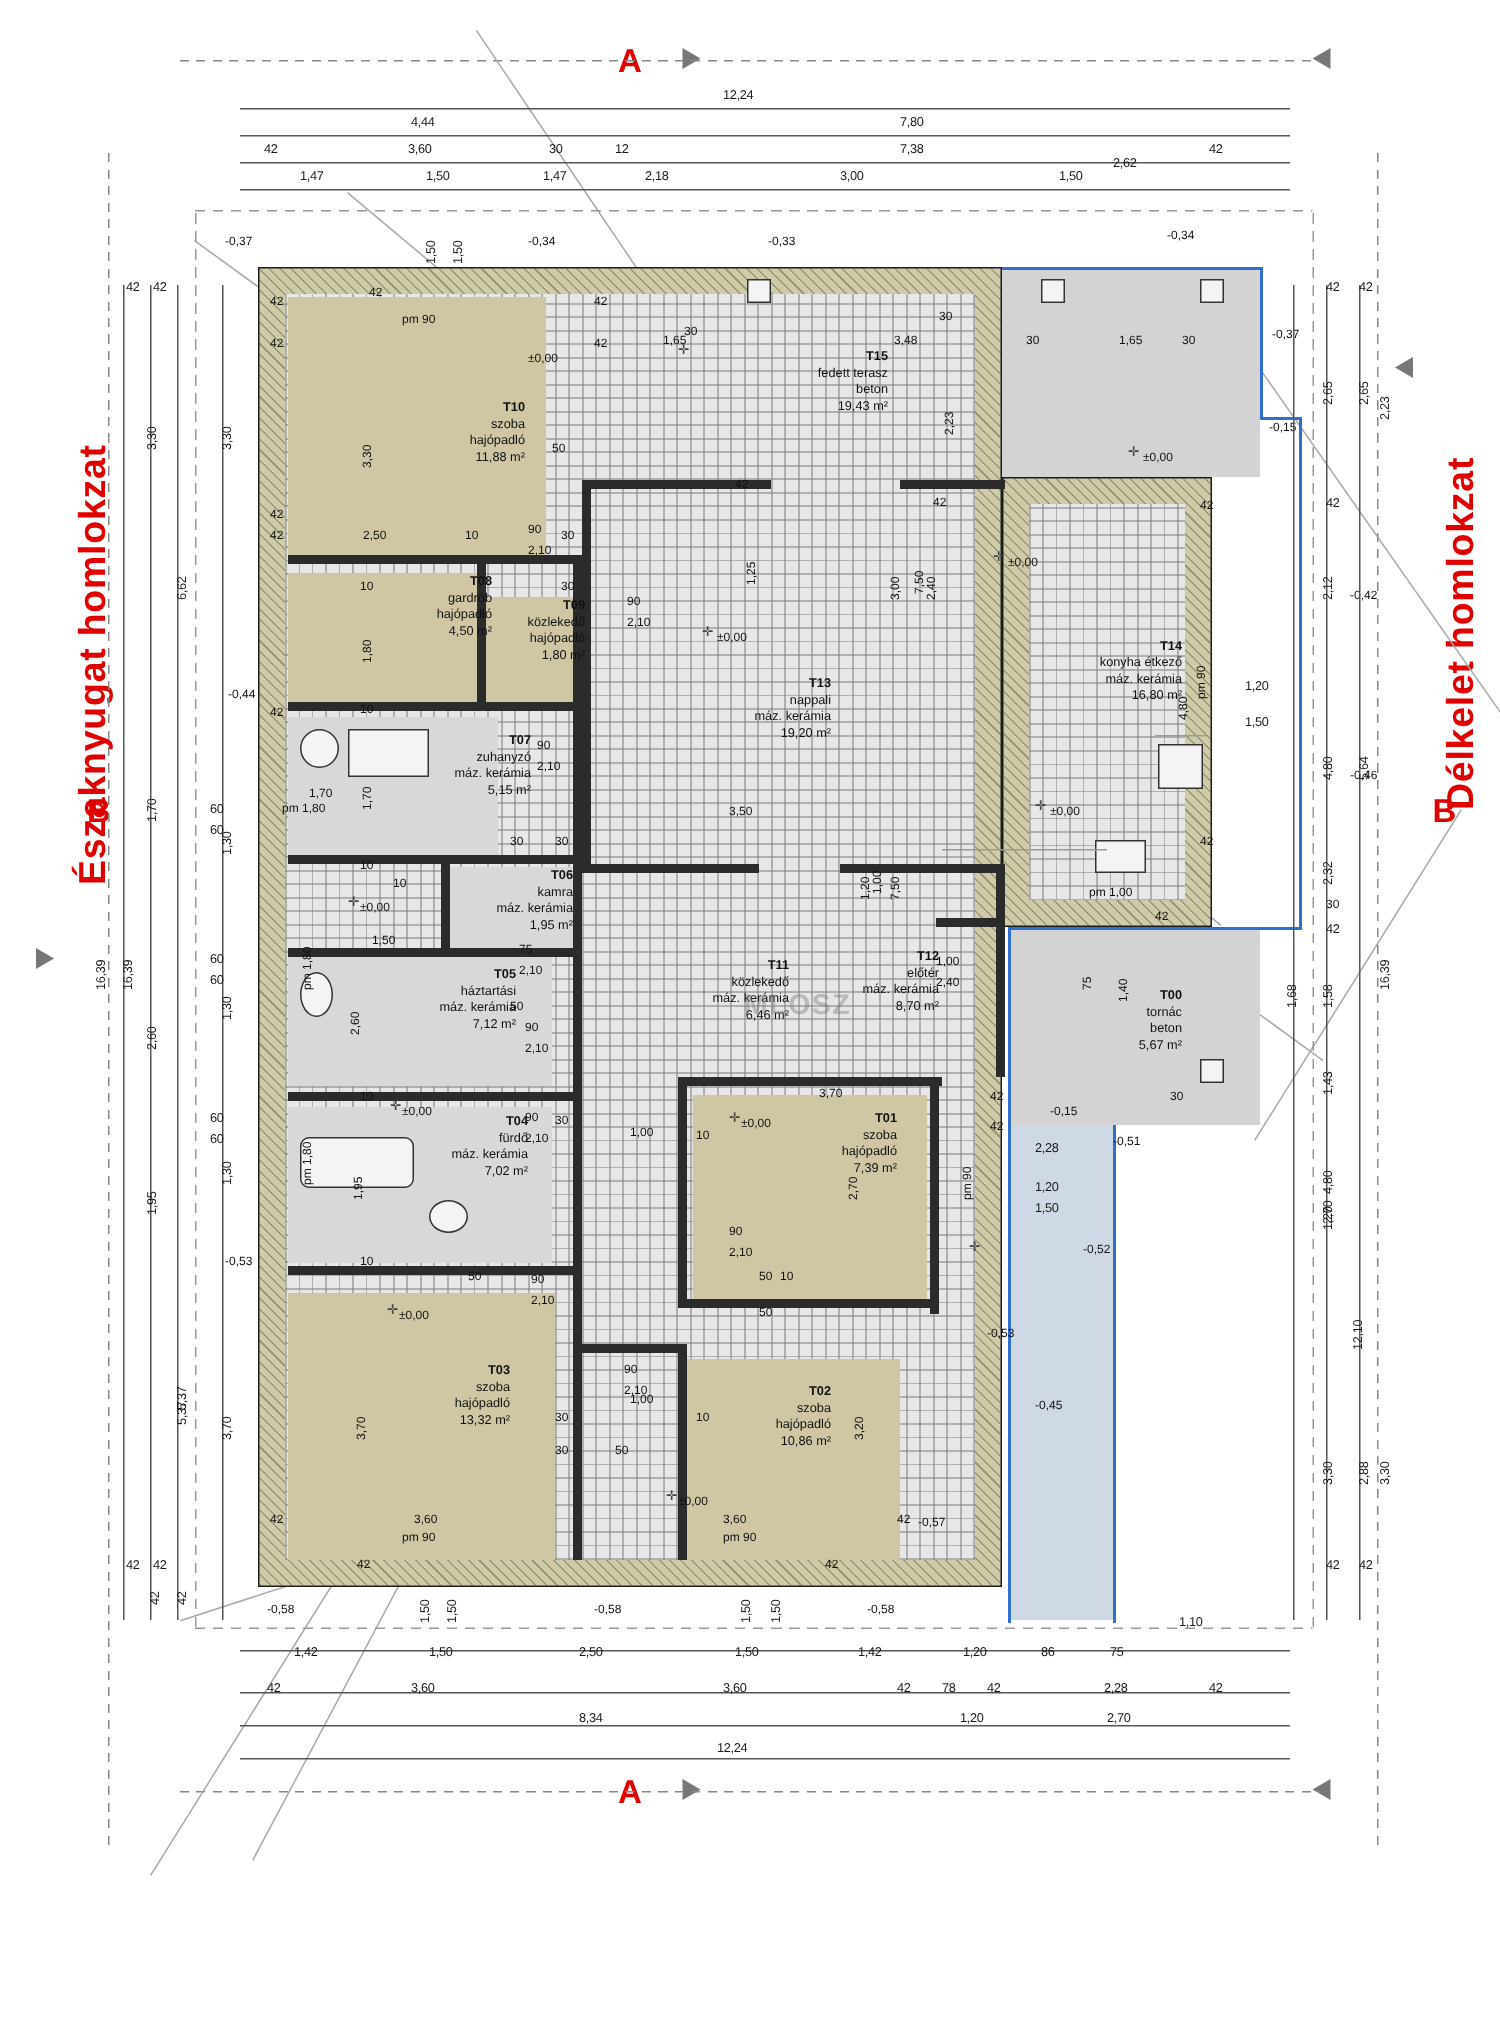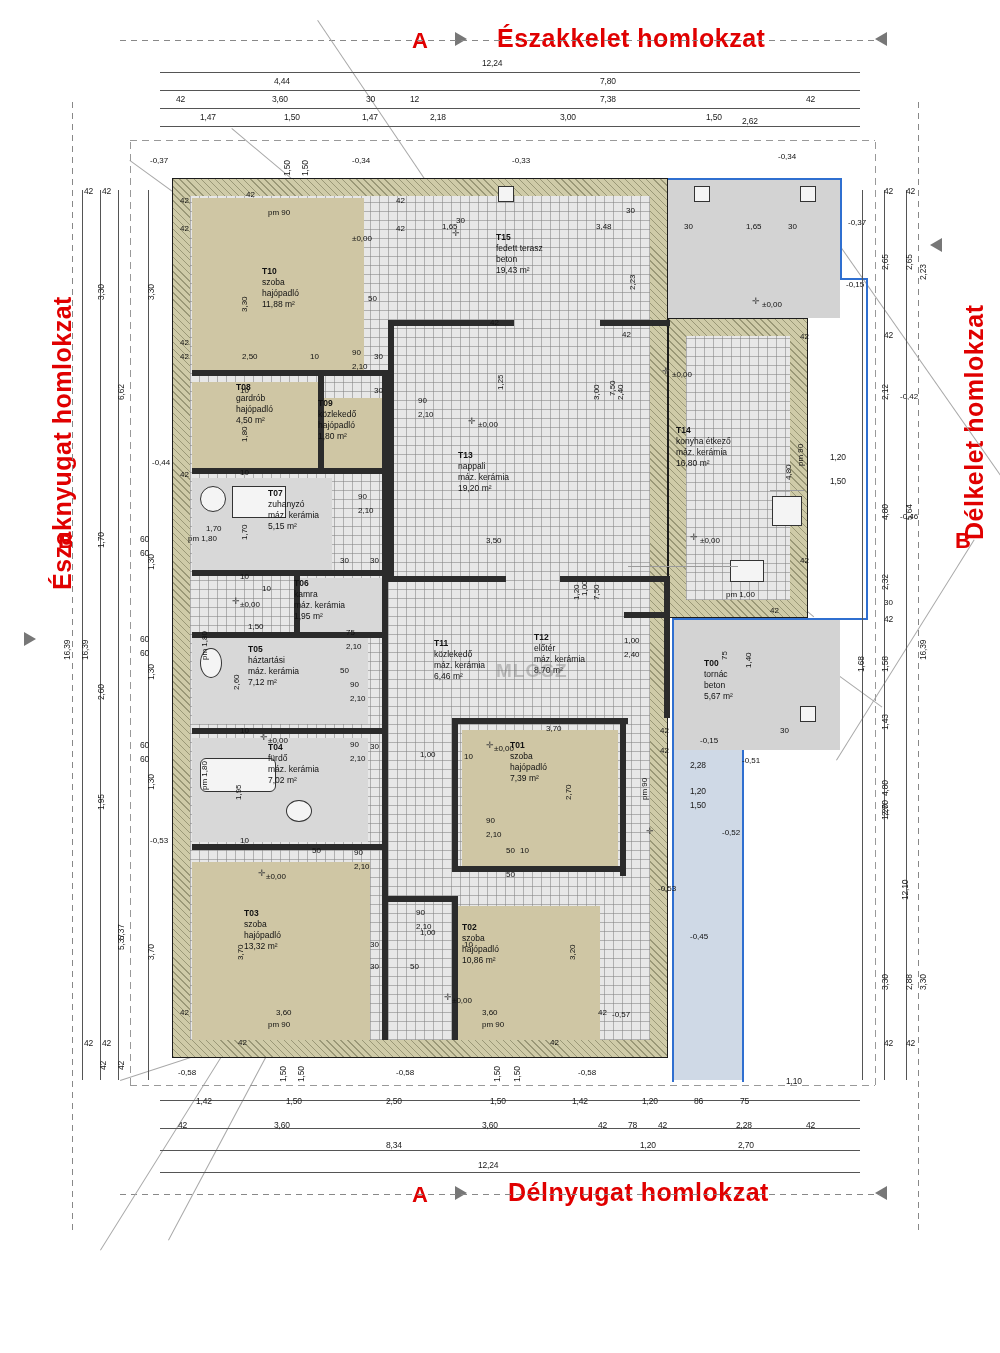--- a/index.html
+++ b/index.html
@@ -115,21 +115,21 @@
   }
   .blueline {
     position: absolute;
     background: #2f6fd0;
   }
   .blueline.h { height: 2px; }
   .blueline.v { width: 2px; }
   
   .room {
     position: absolute;
-    text-align: left;
+    text-align: right;
     font-size: 8.5px;
     color: #111;
     line-height: 1.28;
     white-space: nowrap;
   }
   .room .code { font-weight: bold; }
   .tag {
     position: absolute;
     font-size: 8px;
     color: #111;
@@ -177,22 +177,20 @@
     height: 1px;
     background: #a8a8a8;
     transform-origin: 0 0;
   }
 </style>
 </head>
 <body>
 
 <div id="sheet">
 
-  <div class="facade-label" style="left:497px; top:24px;">Északkelet homlokzat</div>
-  <div class="facade-label" style="left:508px; top:1178px;">Délnyugat homlokzat</div>
   <div class="facade-label vert-left" style="left:48px; top:590px;">Északnyugat homlokzat</div>
   <div class="facade-label vert-right" style="left:960px; top:540px;">Délkelet homlokzat</div>
 
   <div class="section-letter" style="left:412px; top:28px;">A</div>
   <div class="section-letter" style="left:412px; top:1182px;">A</div>
   <div class="section-letter" style="left:58px; top:528px;">B</div>
   <div class="section-letter" style="left:955px; top:528px;">B</div>
 
   <div class="tri right" style="left:455px; top:32px;"></div>
   <div class="tri left" style="left:875px; top:32px;"></div>
@@ -579,21 +577,21 @@
   <div class="dim" style="left:600px; top:94px;">7,38</div>
   <div class="dim" style="left:806px; top:94px;">42</div>
 
   <div class="dimline" style="left:160px; top:126px; width:700px;"></div>
   <div class="dim" style="left:200px; top:112px;">1,47</div>
   <div class="dim" style="left:284px; top:112px;">1,50</div>
   <div class="dim" style="left:362px; top:112px;">1,47</div>
   <div class="dim" style="left:430px; top:112px;">2,18</div>
   <div class="dim" style="left:560px; top:112px;">3,00</div>
   <div class="dim" style="left:706px; top:112px;">1,50</div>
-  <div class="dim" style="left:742px; top:116px;">2,62</div>
+  <div class="dim" style="left:742px; top:103px;">2,62</div>
 
   <div class="dim vert" style="left:282px; top:176px;">1,50</div>
   <div class="dim vert" style="left:300px; top:176px;">1,50</div>
 
   <div class="dimline" style="left:160px; top:1100px; width:700px;"></div>
   <div class="dim" style="left:196px; top:1096px;">1,42</div>
   <div class="dim" style="left:286px; top:1096px;">1,50</div>
   <div class="dim" style="left:386px; top:1096px;">2,50</div>
   <div class="dim" style="left:490px; top:1096px;">1,50</div>
   <div class="dim" style="left:572px; top:1096px;">1,42</div>

